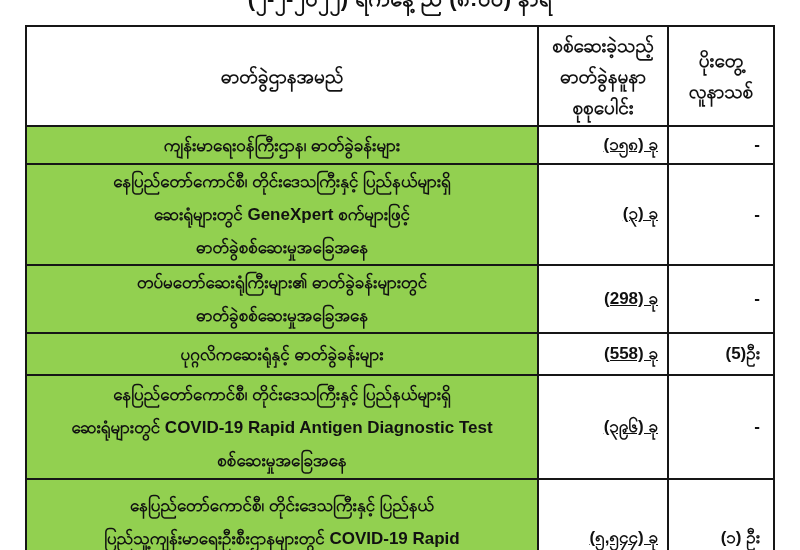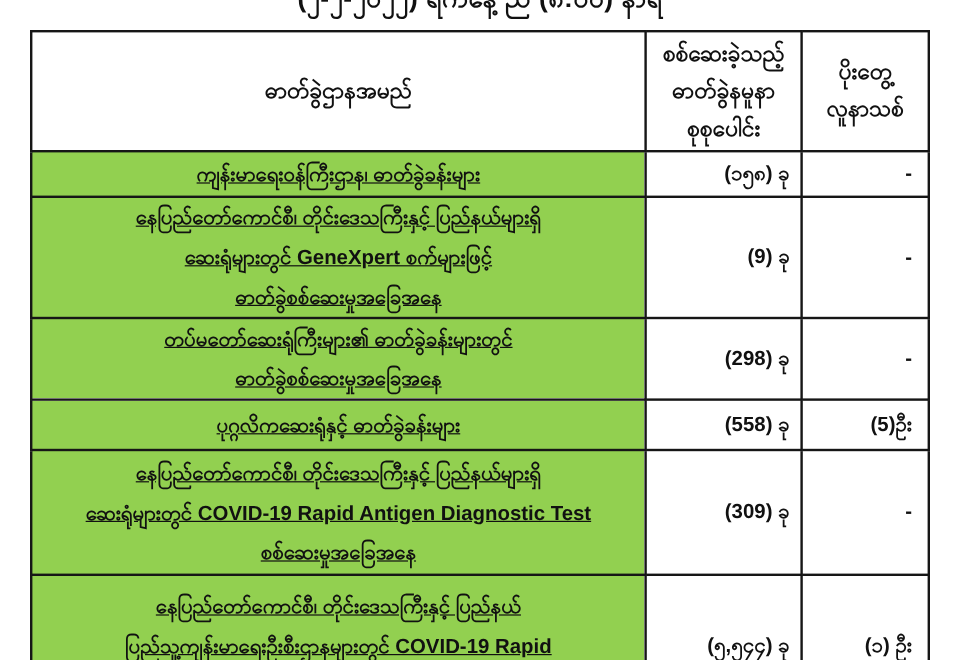--- a/index.html
+++ b/index.html
@@ -51,28 +51,28 @@
     line-height: 31px;
     white-space: pre-line;
   }
   td.name {
     background: #92D050;
     text-align: center;
     font-size: 17px;
     line-height: 33px;
     white-space: pre-line;
     padding: 0 6px;
-    text-decoration: underline;
   }
   td.num {
     background: #ffffff;
     text-align: right;
     font-size: 17px;
     padding-right: 9px;
     white-space: nowrap;
+    text-decoration: underline;
   }
   td.pos {
     background: #ffffff;
     text-align: right;
     font-size: 17px;
     padding-right: 13px;
     white-space: nowrap;
   }
   tr.h-header { height: 100px; }
   tr.h1 { height: 38px; }
@@ -108,42 +108,42 @@
       <tr class="h1">
         <td class="name">ကျန်းမာရေးဝန်ကြီးဌာန၊ ဓာတ်ခွဲခန်းများ</td>
         <td class="num">(၁၅၈) ခု</td>
         <td class="pos">-</td>
       </tr>
 
       <tr class="h2">
         <td class="name">နေပြည်တော်ကောင်စီ၊ တိုင်းဒေသကြီးနှင့် ပြည်နယ်များရှိ
 ဆေးရုံများတွင် GeneXpert စက်များဖြင့်
 ဓာတ်ခွဲစစ်ဆေးမှုအခြေအနေ</td>
-        <td class="num">(9) ခု</td>
+        <td class="num">(၃) ခု</td>
         <td class="pos">-</td>
       </tr>
 
       <tr class="h3">
         <td class="name">တပ်မတော်ဆေးရုံကြီးများ၏ ဓာတ်ခွဲခန်းများတွင်
 ဓာတ်ခွဲစစ်ဆေးမှုအခြေအနေ</td>
         <td class="num">(298) ခု</td>
         <td class="pos">-</td>
       </tr>
 
       <tr class="h4">
         <td class="name">ပုဂ္ဂလိကဆေးရုံနှင့် ဓာတ်ခွဲခန်းများ</td>
         <td class="num">(558) ခု</td>
         <td class="pos">(5)ဦး</td>
       </tr>
 
       <tr class="h5">
         <td class="name">နေပြည်တော်ကောင်စီ၊ တိုင်းဒေသကြီးနှင့် ပြည်နယ်များရှိ
 ဆေးရုံများတွင် COVID-19 Rapid Antigen Diagnostic Test
 စစ်ဆေးမှုအခြေအနေ</td>
-        <td class="num">(309) ခု</td>
+        <td class="num">(၃၉၆) ခု</td>
         <td class="pos">-</td>
       </tr>
 
       <tr class="h6">
         <td class="name">နေပြည်တော်ကောင်စီ၊ တိုင်းဒေသကြီးနှင့် ပြည်နယ်
 ပြည်သူ့ကျန်းမာရေးဦးစီးဌာနများတွင်  COVID-19 Rapid
 Antigen Diagnostic Test စစ်ဆေးမှုအခြေအနေ</td>
         <td class="num">(၅,၅၄၄) ခု</td>
         <td class="pos">(၁) ဦး</td>
       </tr>

